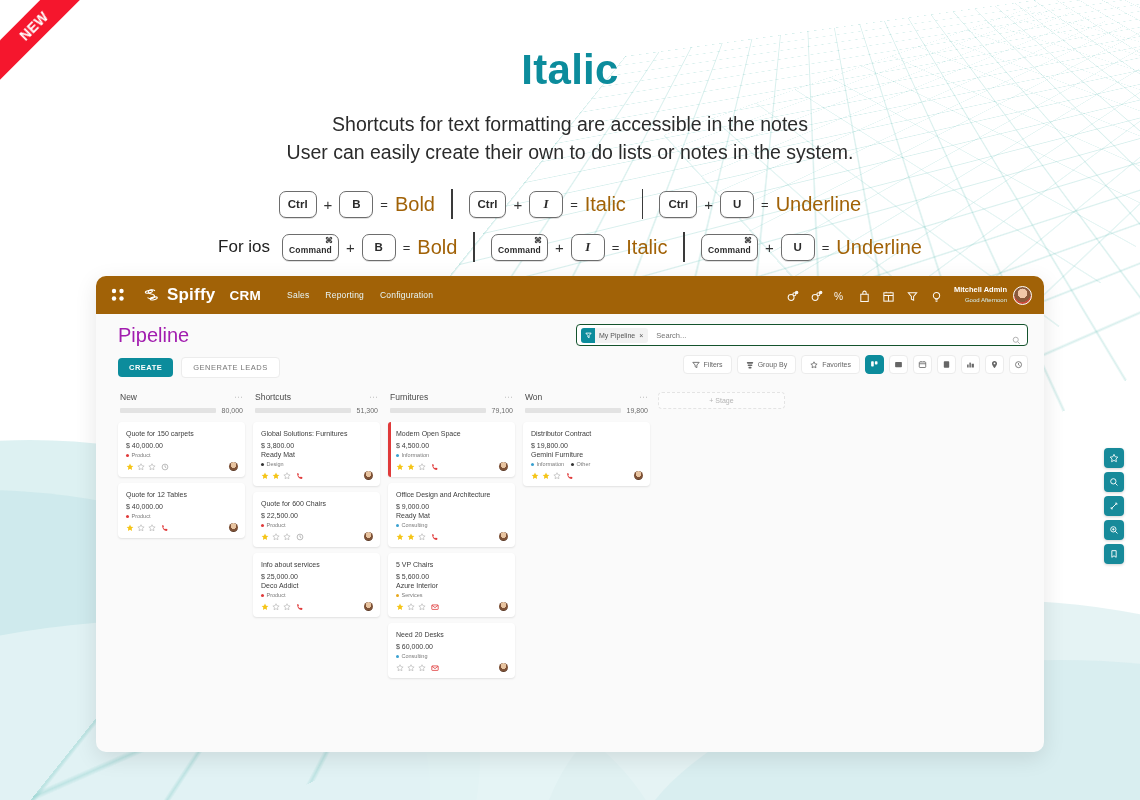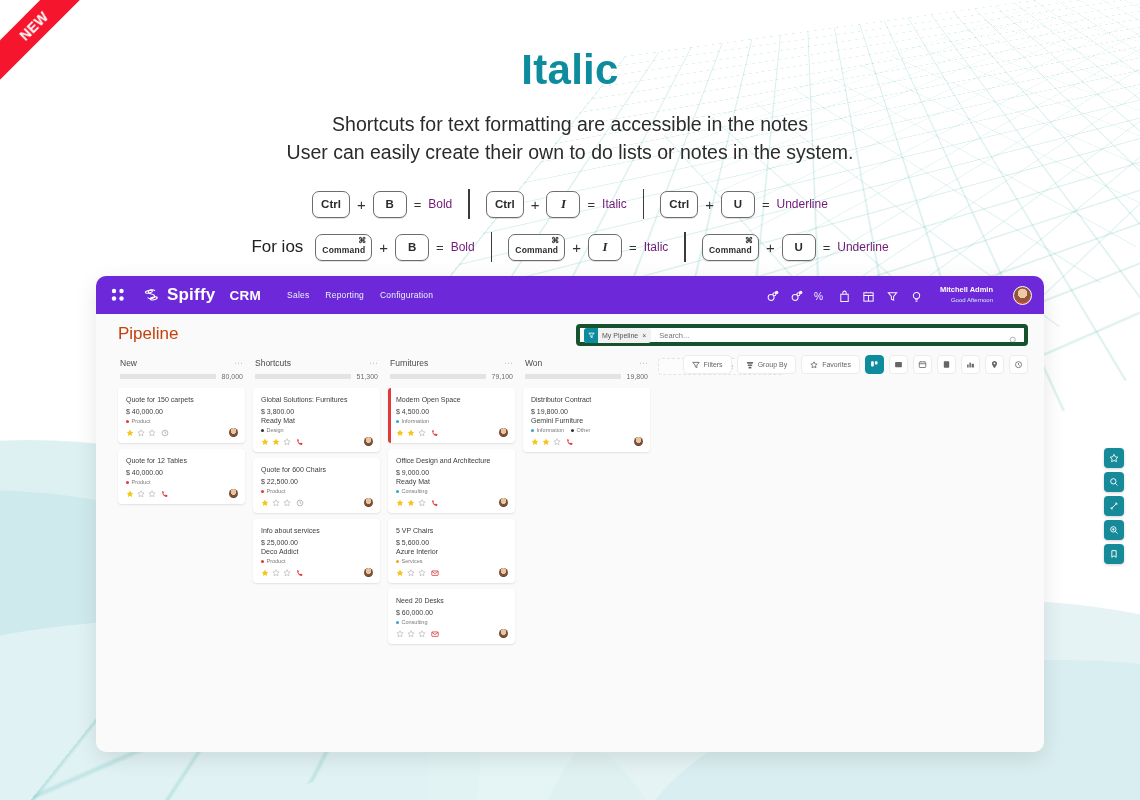--- a/index.html
+++ b/index.html
@@ -115,91 +115,91 @@
   .key.wide { min-width: 56px; padding: 0 6px; position: relative; }
   .key.wide .cmd-sym {
     position: absolute; top: 1px; right: 5px; font-size: 8px; font-weight: bold;
   }
   .key.wide .cmd-txt {
     font-size: 8.5px; font-weight: bold; margin-top: 6px; letter-spacing: .2px;
   }
   .key.italic { font-style: italic; font-family: "Liberation Serif", serif; font-size: 13px; }
   .plus { font-size: 15px; color: #333; }
   .eq { font-size: 13px; color: #333; }
-  .result { font-size: 12px; color: #701a75; }
+  .result { font-size: 20px; color: #a16207; }
   .divider {
     width: 1.6px; height: 30px; background: #3a3a3a;
     margin: 0 16px;
   }
 
   
   .app-window {
     position: absolute; left: 96px; top: 276px;
     width: 948px; height: 476px;
     background: #fafafa;
     border-radius: 10px;
     box-shadow: 0 6px 22px rgba(0,0,0,.10);
     overflow: hidden;
     z-index: 20;
   }
 
   
   .navbar {
-    height: 38px; background: #6d28d9;
+    height: 38px; background: #a16207;
     display: flex; align-items: center; padding: 0 12px 0 14px;
     color: #fff;
   }
   .apps-icon { width: 16px; height: 16px; display:block; }
   .brand {
     display: flex; align-items: center; gap: 6px; margin-left: 16px;
   }
   .brand-mark { width: 19px; height: 19px; display:block; }
   .brand-name { font-size: 17px; font-weight: bold; letter-spacing: .2px; }
   .nav-app { font-size: 13.5px; font-weight: bold; margin-left: 14px; letter-spacing: .3px;}
   .nav-links { display: flex; align-items: center; gap: 16px; margin-left: 26px; }
   .nav-link { font-size: 8.5px; color: #e8f6f7; letter-spacing: .2px; }
   .nav-right { margin-left: auto; display: flex; align-items: center; gap: 11px; }
   .nav-ic { width: 13px; height: 13px; display: block; opacity: .95; }
-  .user-box { display: flex; align-items: center; gap: 20px; margin-left: 6px; }
+  .user-box { display: flex; align-items: center; gap: 6px; }
   .user-text { text-align: right; line-height: 9px; }
   .user-name { font-size: 7.5px; font-weight: bold; display:block; }
   .user-greet { font-size: 6px; color: #d5eef0; display:block; margin-top: 2px;}
   .avatar-hdr {
     width: 19px; height: 19px; border-radius: 50%;
     background: radial-gradient(circle at 50% 38%, #f0c8a8 0 36%, #8a5a3b 37% 62%, #c94b3a 63% 100%);
     border: 1.5px solid #fff;
   }
 
   
   .ctrl {
     padding: 10px 16px 0 22px;
     background: #fafafa;
     position: relative;
   }
-  .page-title { font-size: 17px; color: #c2410c; }
+  .page-title { font-size: 20px; color: #a21caf; }
   .btn-row { display: flex; align-items: center; gap: 8px; margin-top: 10px; }
   .btn-create {
     background: #0c8c9c; color: #fff;
     font-size: 7.5px; font-weight: bold; letter-spacing: .5px;
     padding: 5px 11px; border-radius: 4px; border: none;
   }
   .btn-ghost {
     background: #fff; color: #777;
     font-size: 7.5px; letter-spacing: .5px;
     padding: 5px 11px; border-radius: 4px; border: 1px solid #ececec;
   }
 
   
   .search-wrap {
     position: absolute; right: 16px; top: 10px; width: 452px;
   }
   .search-bar {
     display: flex; align-items: center;
     background: #fff; border-radius: 4px;
-    border: 4px solid #14532d;
+    border: 1px solid #14532d;
     height: 22px; padding: 0 6px 0 4px;
   }
   .facet {
     display: flex; align-items: center;
     background: #f2f2f2; border-radius: 3px;
     height: 15px; padding-right: 5px; gap: 4px;
     font-size: 7px; color: #555;
   }
   .facet-ic {
     width: 14px; height: 15px; background: #0c8c9c;
@@ -458,20 +458,24 @@
             <span class="user-name">Mitchell Admin</span>
             <span class="user-greet">Good Afternoon</span>
           </span>
           <span class="avatar-hdr"></span>
         </div>
       </div>
     </div>
 
     <div class="ctrl">
       <div class="page-title">Pipeline</div>
+      <div class="btn-row">
+        <button class="btn-create">CREATE</button>
+        <button class="btn-ghost">GENERATE LEADS</button>
+      </div>
 
       <div class="search-wrap">
         <div class="search-bar">
           <div class="facet">
             <span class="facet-ic">
               <svg viewBox="0 0 10 10" fill="none" stroke="#fff" stroke-width="1.2">
                   <path d="M1.2 1.6h7.6L5.9 5v3.2L4.1 7.2V5z"></path>
                 </svg>
             </span>
             <span>My Pipeline</span>

